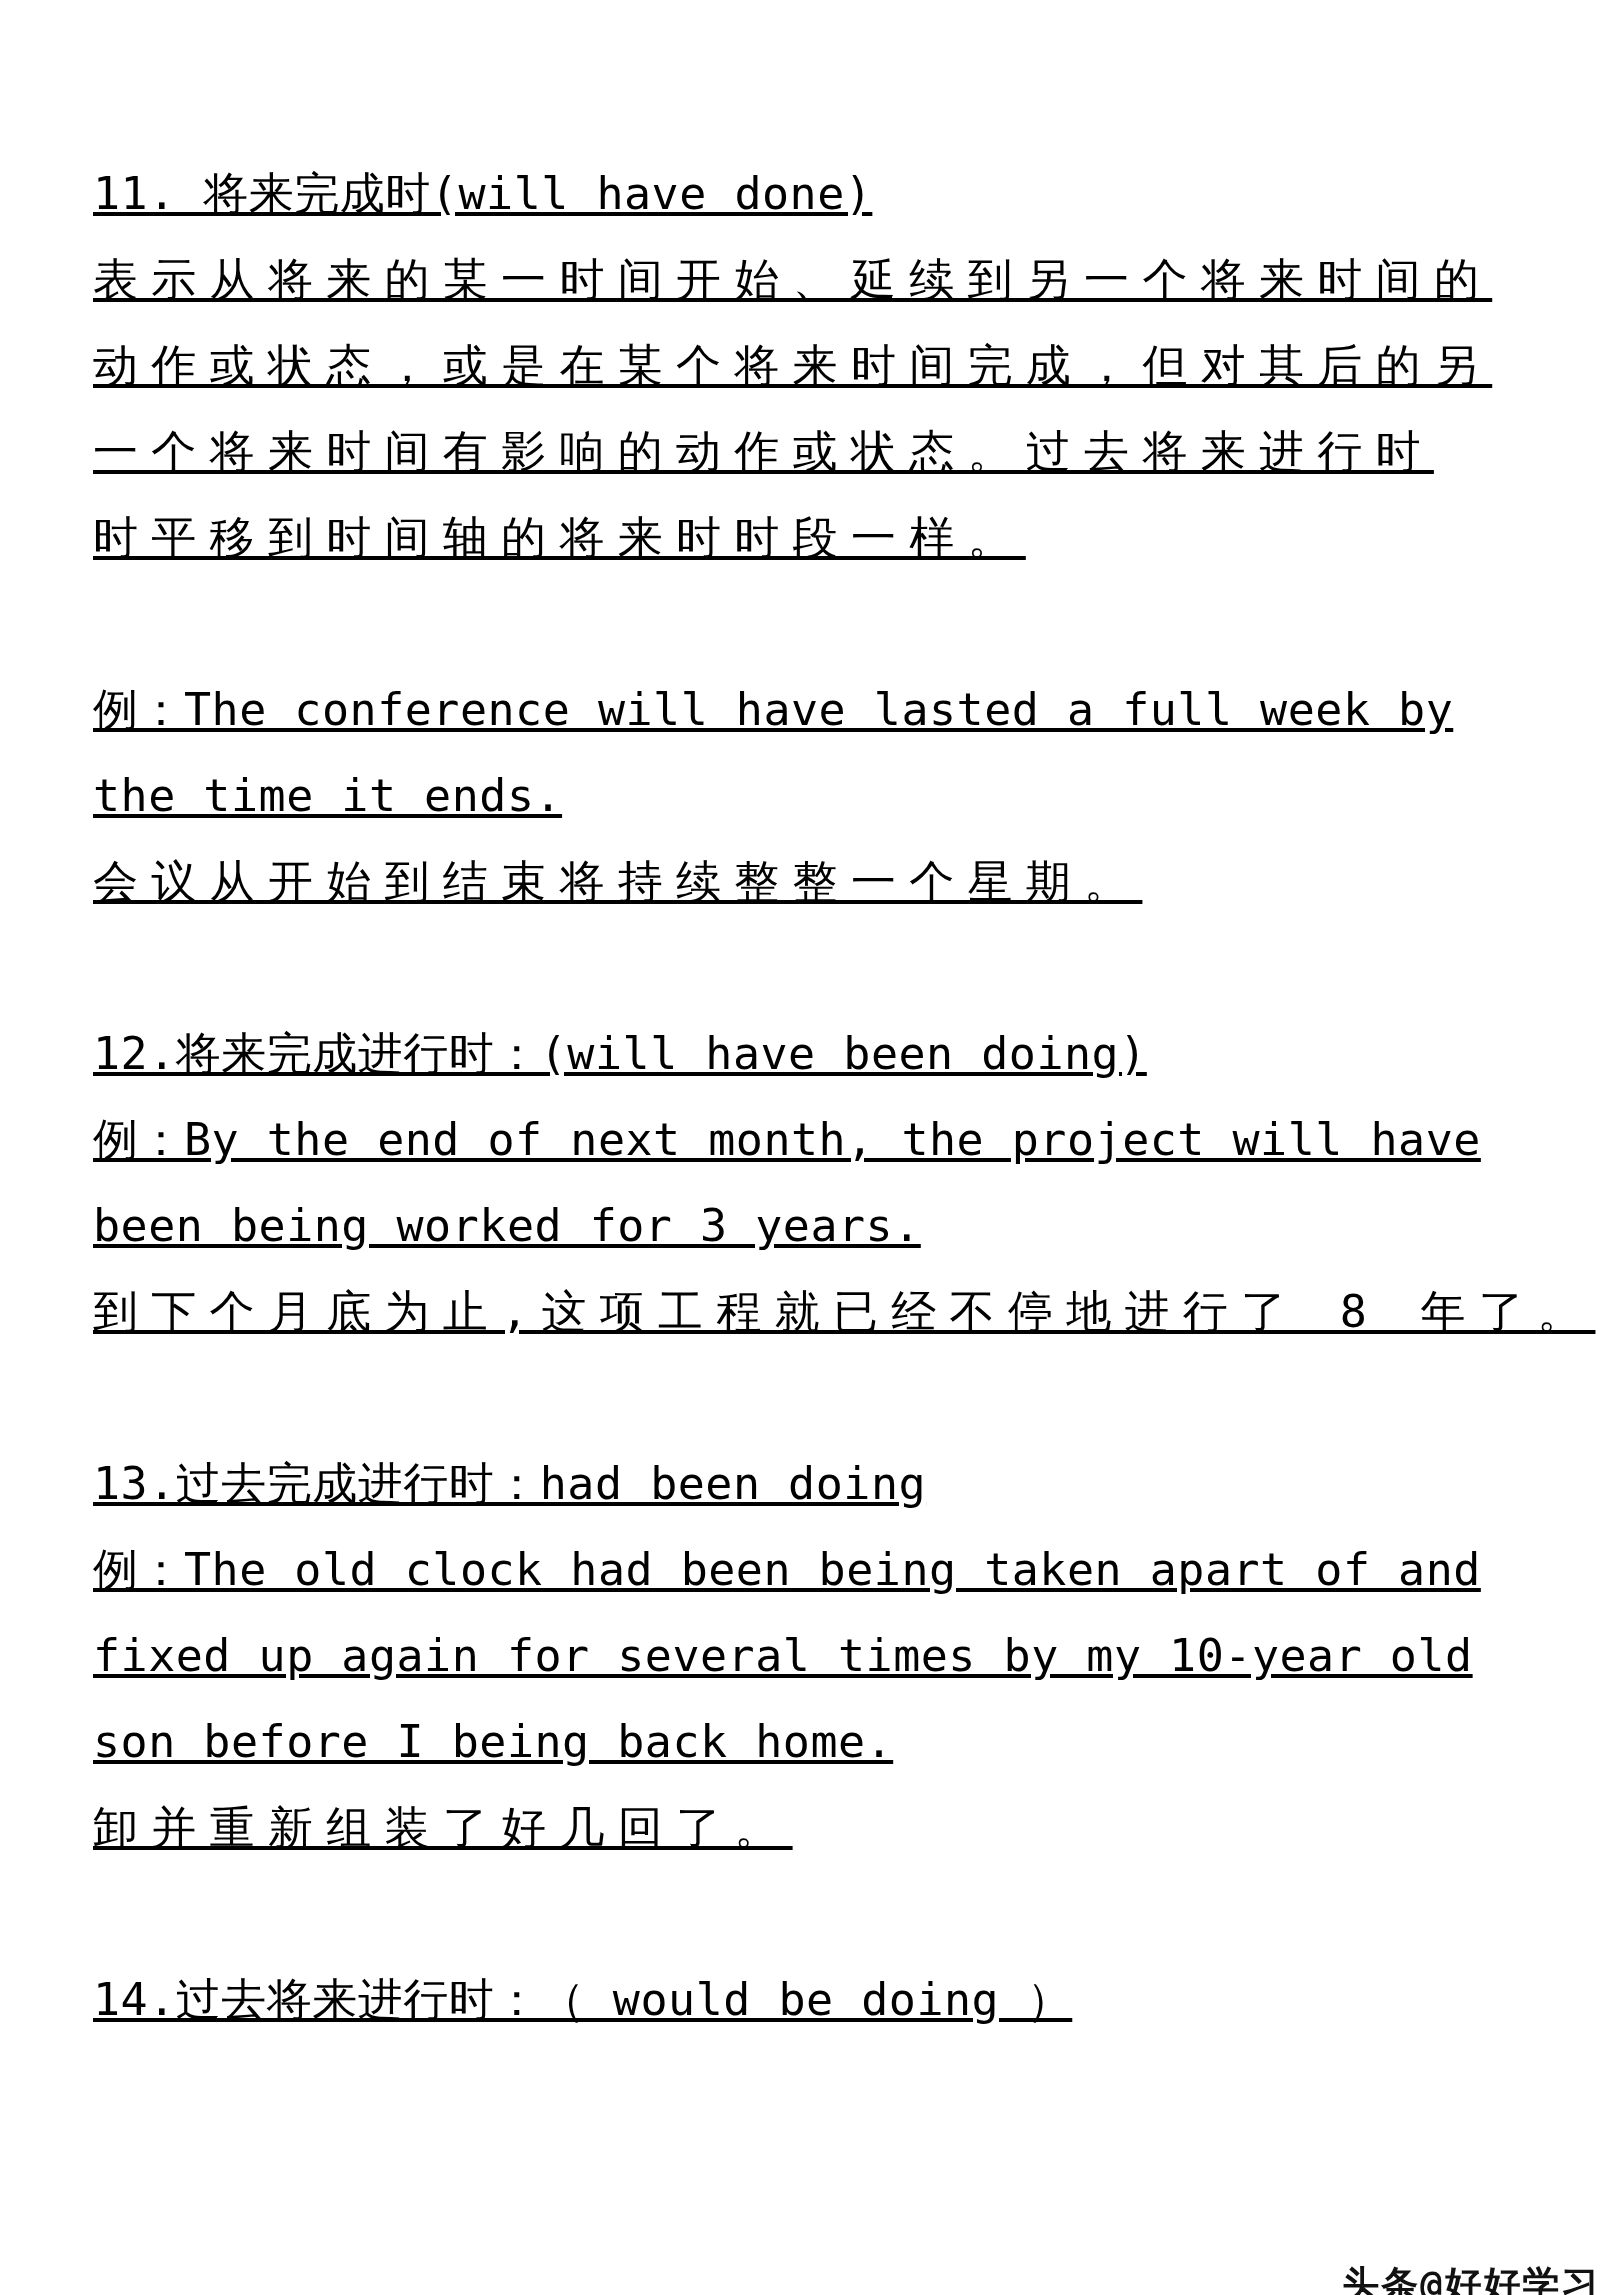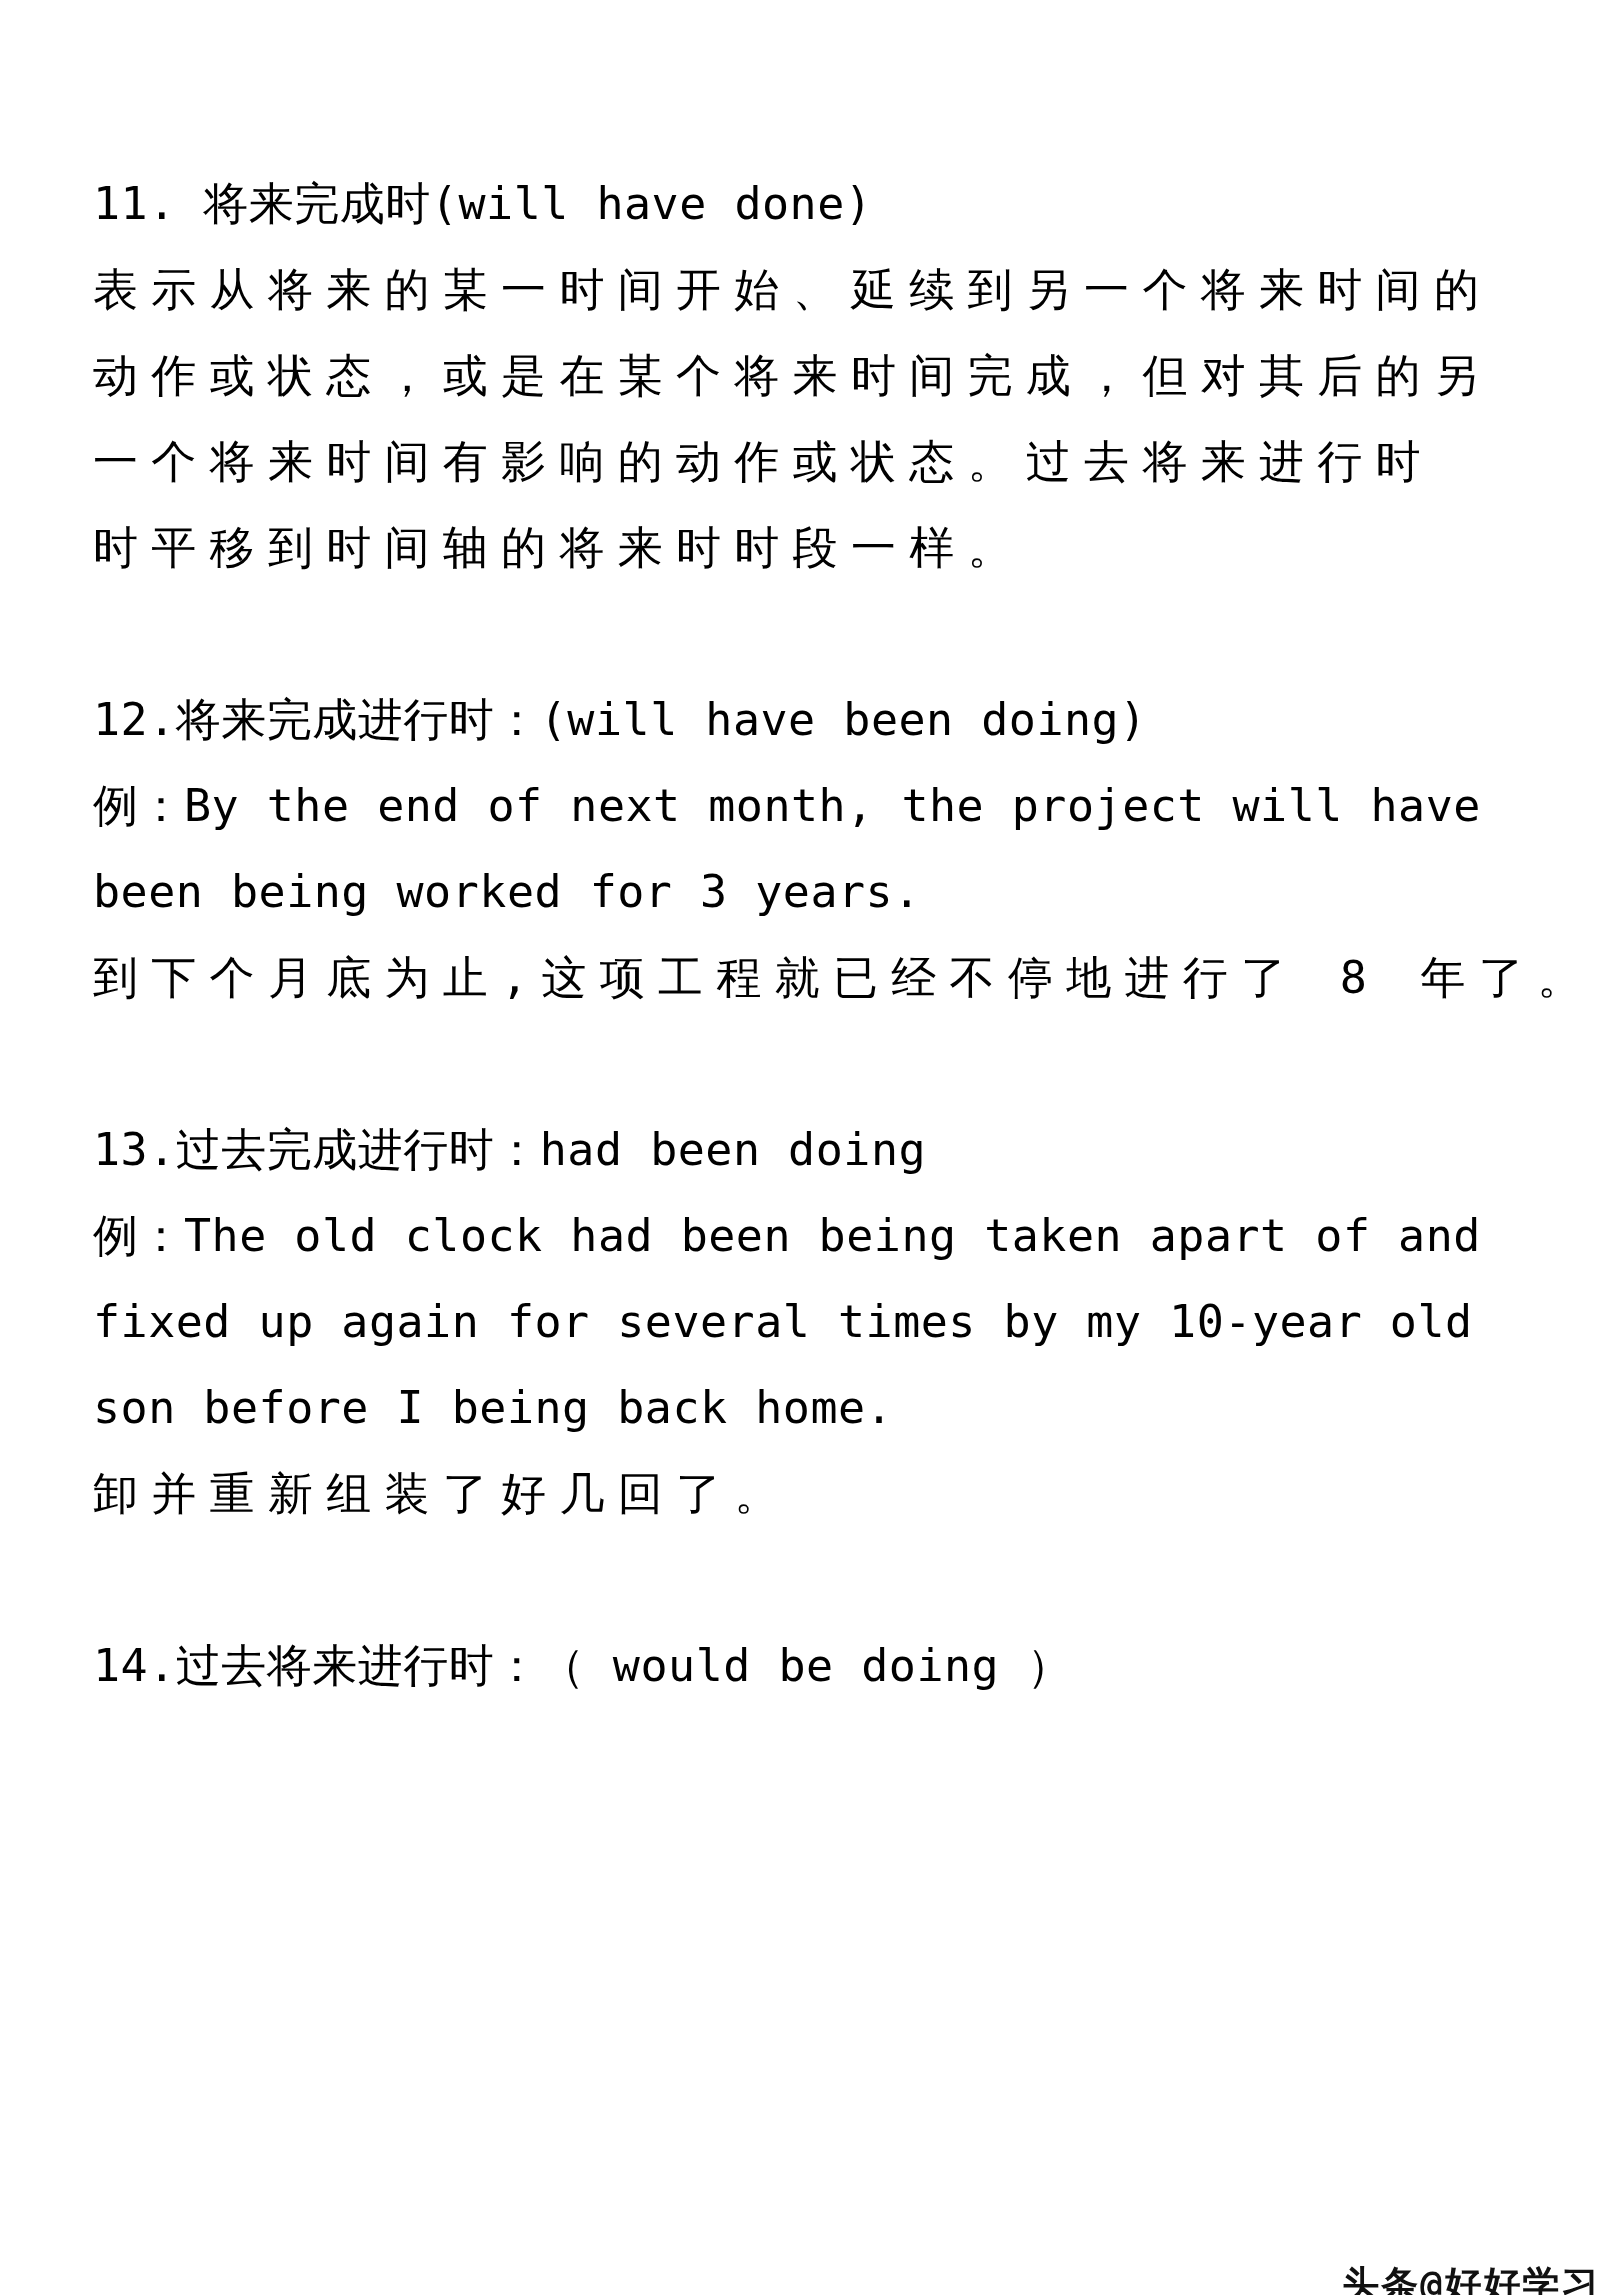--- a/index.html
+++ b/index.html
@@ -11,22 +11,23 @@
     width: 1623px;
     height: 2295px;
     position: relative;
     overflow: hidden;
     font-family: "DejaVu Sans Mono", "DejaVu Sans", "Liberation Sans", sans-serif;
     color: #000000;
   }
   .content {
     position: absolute;
     left: 93px;
-    top: 161px;
+    top: 151px;
     width: 1462px;
+    text-decoration: underline;
   }
   .section {
     margin: 0 0 86px 0;
     padding: 0;
   }
   .section:last-child { margin-bottom: 0; }
   .line {
     font-size: 45px;
     line-height: 86px;
     white-space: pre;
@@ -54,20 +55,25 @@
 <div class="content">
 
   <div class="section">
     <div class="line">11. 将来完成时(will have done)</div>
     <div class="line cjk">表示从将来的某一时间开始、延续到另一个将来时间的</div>
     <div class="line cjk">动作或状态，或是在某个将来时间完成，但对其后的另</div>
     <div class="line cjk">一个将来时间有影响的动作或状态。过去将来进行时</div>
     <div class="line cjk">时平移到时间轴的将来时时段一样。</div>
   </div>
 
+  <div class="section">
+    <div class="line">例：The conference will have lasted a full week by</div>
+    <div class="line">the time it ends.</div>
+    <div class="line cjk">会议从开始到结束将持续整整一个星期。</div>
+  </div>
 
   <div class="section">
     <div class="line">12.将来完成进行时：(will have been doing)</div>
     <div class="line">例：By the end of next month, the project will have</div>
     <div class="line">been being worked for 3 years.</div>
     <div class="line cjk">到下个月底为止,这项工程就已经不停地进行了 8 年了。</div>
   </div>
 
   <div class="section">
     <div class="line">13.过去完成进行时：had been doing</div>

